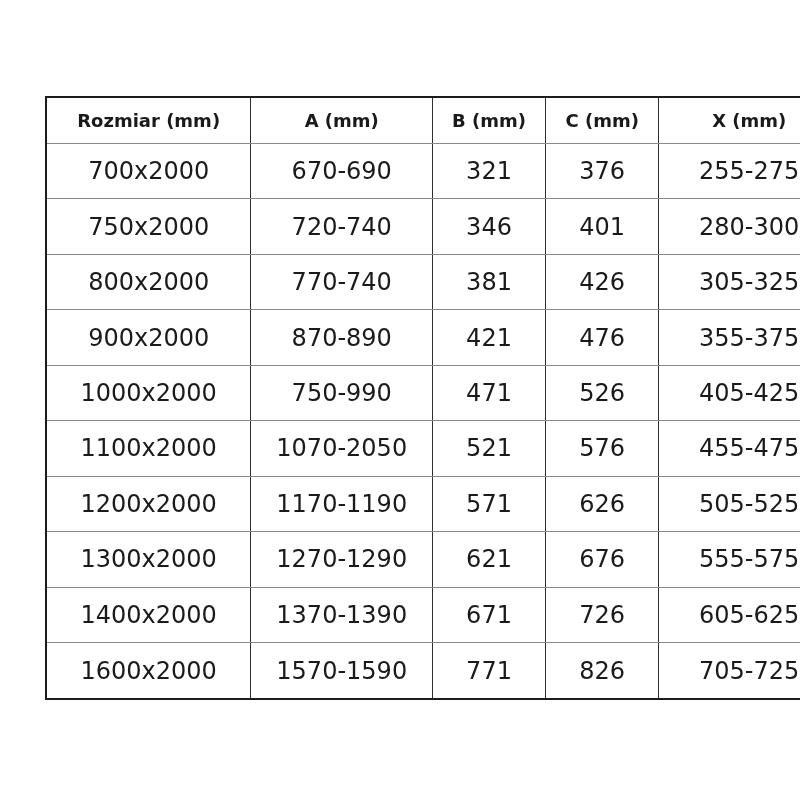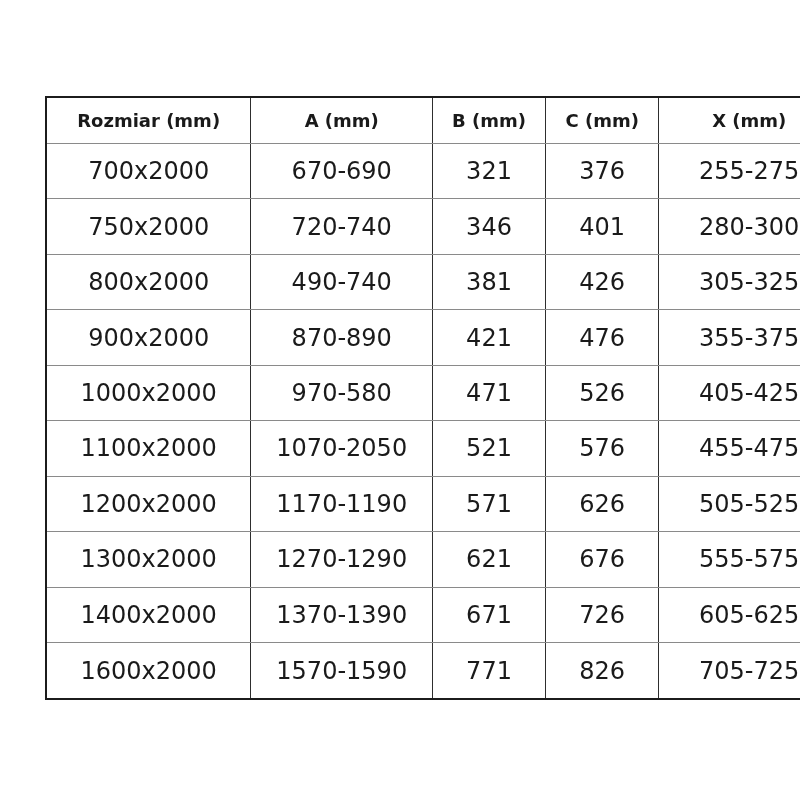--- a/index.html
+++ b/index.html
@@ -94,35 +94,35 @@
         </tr>
         <tr>
           <td>750x2000</td>
           <td>720-740</td>
           <td>346</td>
           <td>401</td>
           <td>280-300</td>
         </tr>
         <tr>
           <td>800x2000</td>
-          <td>490-740</td>
+          <td>770-740</td>
           <td>381</td>
           <td>426</td>
           <td>305-325</td>
         </tr>
         <tr>
           <td>900x2000</td>
           <td>870-890</td>
           <td>421</td>
           <td>476</td>
           <td>355-375</td>
         </tr>
         <tr>
           <td>1000x2000</td>
-          <td>970-580</td>
+          <td>750-990</td>
           <td>471</td>
           <td>526</td>
           <td>405-425</td>
         </tr>
         <tr>
           <td>1100x2000</td>
           <td>1070-2050</td>
           <td>521</td>
           <td>576</td>
           <td>455-475</td>

